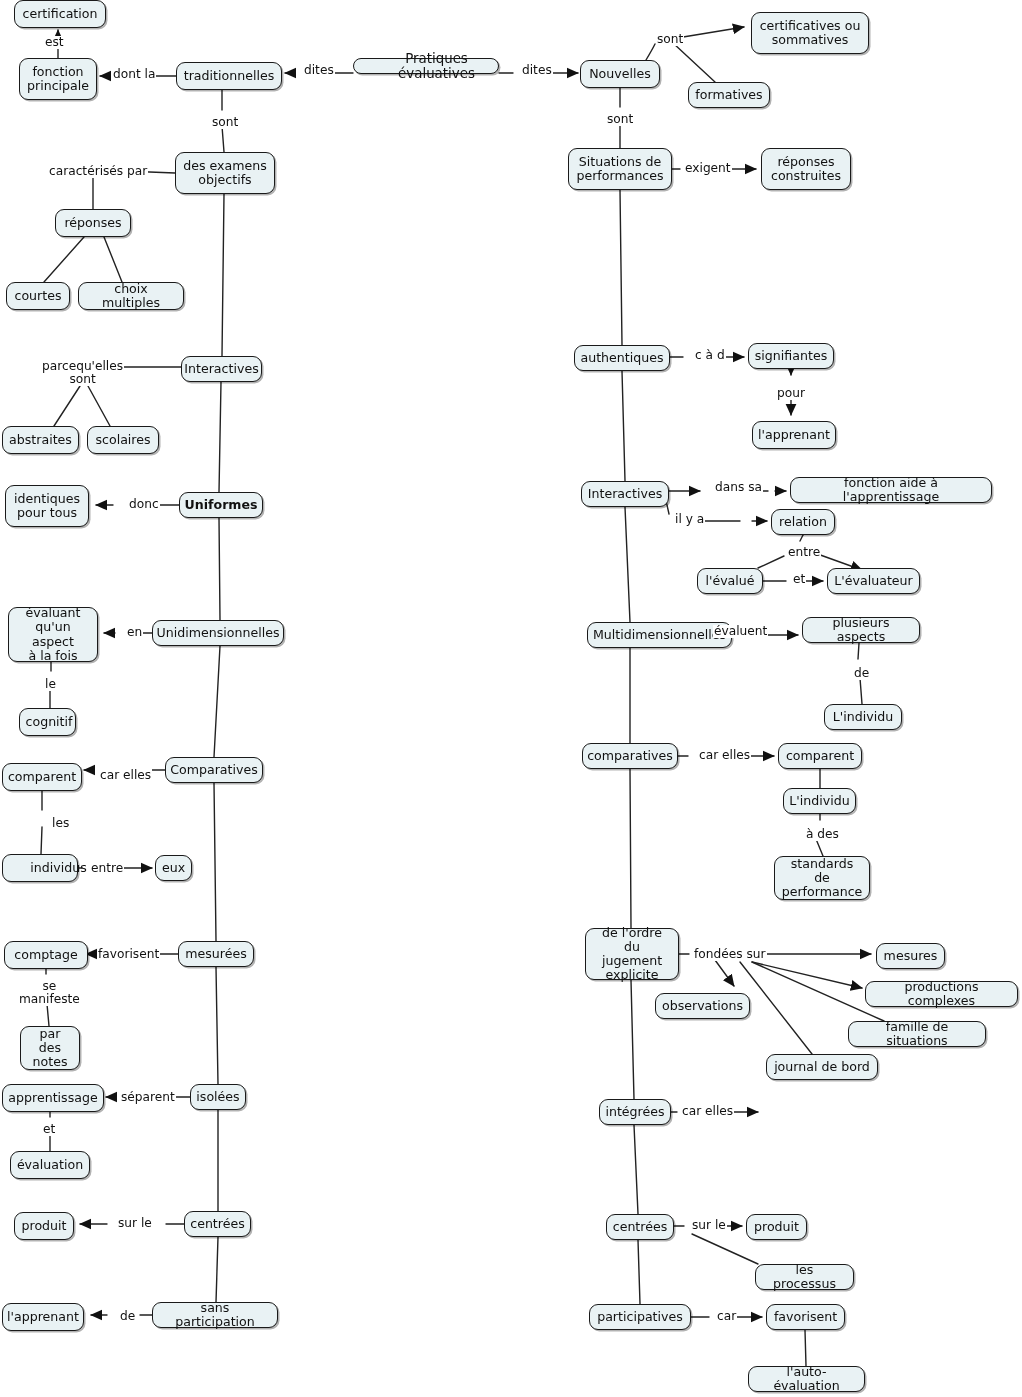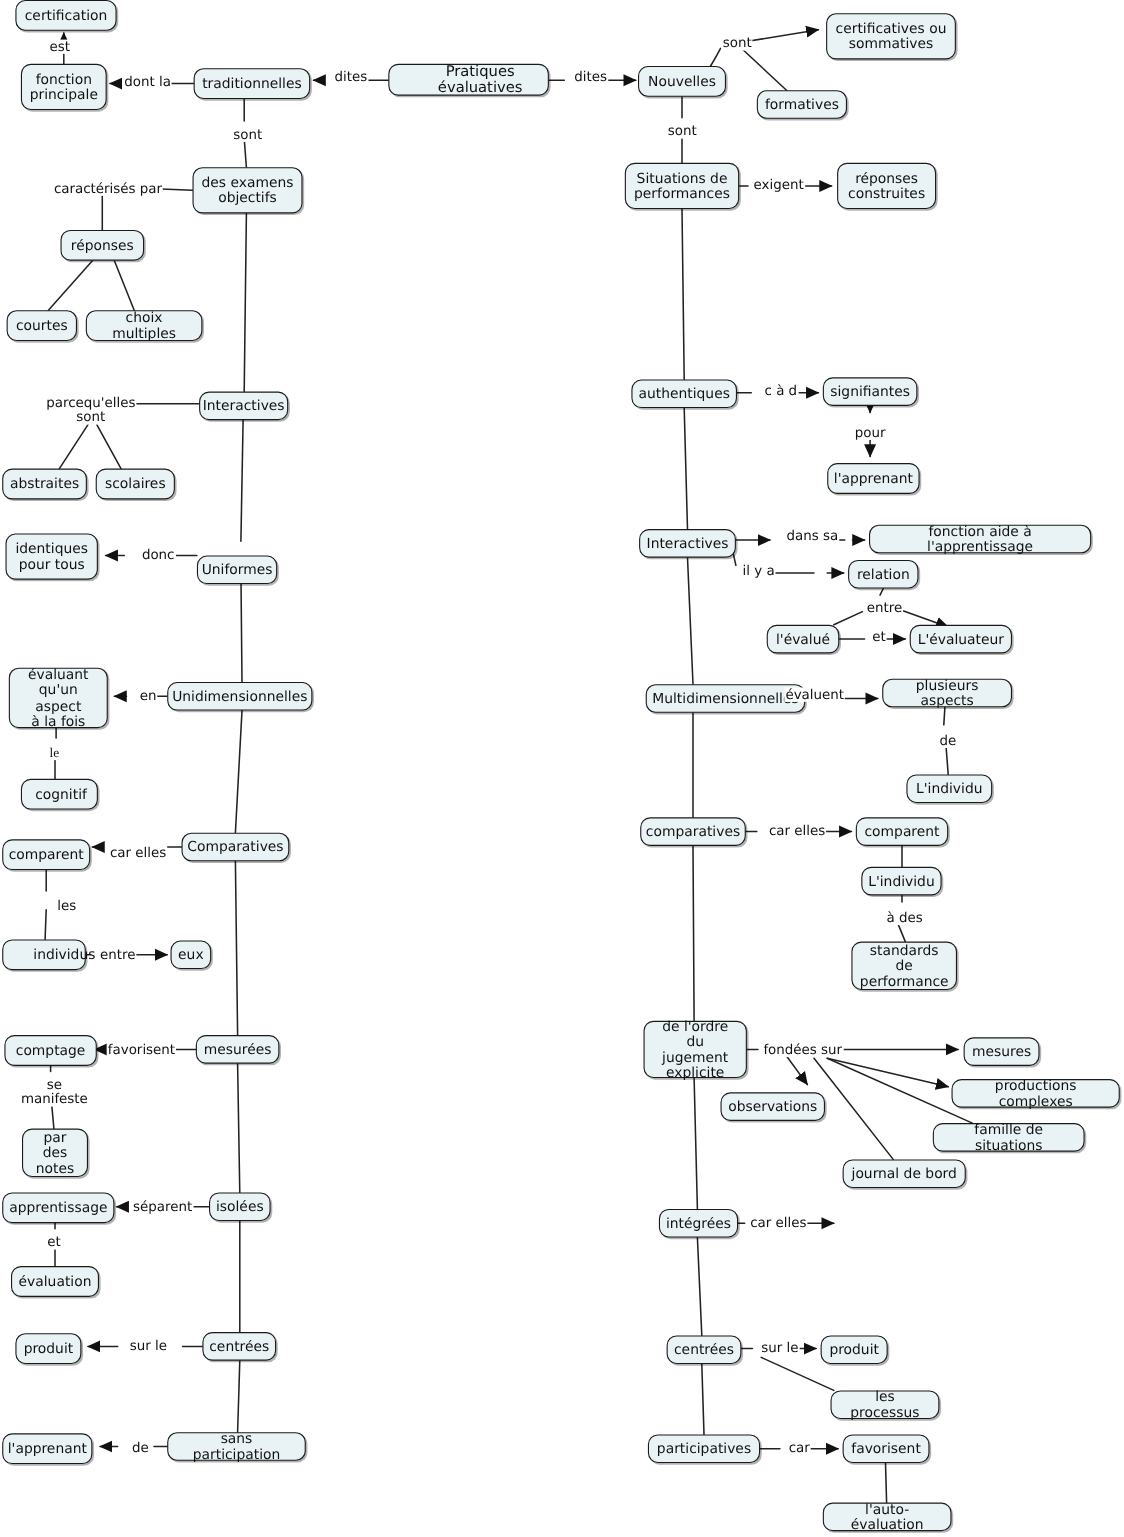--- a/index.html
+++ b/index.html
@@ -220,21 +220,21 @@
       <path d="M733,1317 L762,1317" marker-end="url(#ah)"></path>
 
       <path d="M805,1330 L806,1366"></path>
     </g>
   </svg>
 
   <div class="node" style="left:14px;top:0px;width:92px;height:28px;">certification</div>
   <div class="node" style="left:19px;top:58px;width:78px;height:42px;">fonction
 principale</div>
   <div class="node" style="left:176px;top:62px;width:106px;height:28px;">traditionnelles</div>
-  <div class="node lg" style="left:353px;top:58px;width:146px;height:29px;padding-left:28px;">Pratiques évaluatives</div>
+  <div class="node lg" style="left:353px;top:58px;width:146px;height:16px;padding-left:28px;">Pratiques évaluatives</div>
   <div class="node" style="left:580px;top:60px;width:80px;height:28px;">Nouvelles</div>
   <div class="node" style="left:751px;top:12px;width:118px;height:42px;">certificatives ou
 sommatives</div>
   <div class="node" style="left:688px;top:82px;width:82px;height:26px;">formatives</div>
   <div class="node" style="left:175px;top:152px;width:100px;height:42px;">des examens
 objectifs</div>
   <div class="node" style="left:568px;top:148px;width:104px;height:42px;">Situations de
 performances</div>
   <div class="node" style="left:761px;top:148px;width:90px;height:42px;">réponses
 construites</div>
@@ -242,34 +242,34 @@
   <div class="node" style="left:6px;top:282px;width:64px;height:28px;">courtes</div>
   <div class="node" style="left:78px;top:282px;width:106px;height:28px;">choix multiples</div>
   <div class="node" style="left:181px;top:356px;width:81px;height:26px;">Interactives</div>
   <div class="node" style="left:574px;top:345px;width:96px;height:26px;">authentiques</div>
   <div class="node" style="left:748px;top:343px;width:86px;height:26px;">signifiantes</div>
   <div class="node" style="left:752px;top:421px;width:84px;height:28px;">l'apprenant</div>
   <div class="node" style="left:2px;top:426px;width:77px;height:28px;">abstraites</div>
   <div class="node" style="left:87px;top:426px;width:72px;height:28px;">scolaires</div>
   <div class="node" style="left:5px;top:485px;width:84px;height:42px;">identiques
 pour tous</div>
-  <div class="node" style="left:179px;top:505px;width:73px;height:26px;">Uniformes</div>
+  <div class="node" style="left:179px;top:492px;width:84px;height:26px;font-weight:bold;">Uniformes</div>
   <div class="node" style="left:581px;top:481px;width:88px;height:26px;">Interactives</div>
   <div class="node" style="left:790px;top:477px;width:202px;height:26px;">fonction aide à l'apprentissage</div>
   <div class="node" style="left:771px;top:509px;width:64px;height:26px;">relation</div>
   <div class="node" style="left:697px;top:568px;width:66px;height:26px;">l'évalué</div>
   <div class="node" style="left:827px;top:568px;width:93px;height:26px;">L'évaluateur</div>
   <div class="node" style="left:8px;top:607px;width:90px;height:55px;">évaluant
 qu'un aspect
 à la fois</div>
   <div class="node" style="left:152px;top:620px;width:132px;height:26px;">Unidimensionnelles</div>
   <div class="node" style="left:559px;top:622px;width:145px;height:26px;margin-left:28px;">Multidimensionnelles</div>
   <div class="node" style="left:802px;top:617px;width:118px;height:26px;">plusieurs aspects</div>
   <div class="node" style="left:824px;top:704px;width:78px;height:26px;">L'individu</div>
-  <div class="node" style="left:19px;top:708px;width:70px;height:28px;padding-left:10px;">cognitif</div>
+  <div class="node" style="left:19px;top:708px;width:57px;height:28px;padding-left:10px;">cognitif</div>
   <div class="node" style="left:2px;top:763px;width:80px;height:28px;">comparent</div>
   <div class="node" style="left:165px;top:757px;width:98px;height:26px;">Comparatives</div>
   <div class="node" style="left:582px;top:743px;width:96px;height:26px;">comparatives</div>
   <div class="node" style="left:778px;top:743px;width:84px;height:26px;">comparent</div>
   <div class="node" style="left:783px;top:788px;width:73px;height:26px;">L'individu</div>
   <div class="node" style="left:2px;top:854px;width:76px;height:28px;padding-left:44px;">individus</div>
   <div class="node" style="left:155px;top:855px;width:37px;height:26px;">eux</div>
   <div class="node" style="left:774px;top:856px;width:96px;height:44px;">standards de
 performance</div>
   <div class="node" style="left:4px;top:941px;width:84px;height:28px;">comptage</div>
@@ -312,21 +312,21 @@
 sont</div>
   <div class="edge-label" style="left:694px;top:349px;">c à d</div>
   <div class="edge-label" style="left:776px;top:387px;">pour</div>
   <div class="edge-label" style="left:128px;top:498px;">donc</div>
   <div class="edge-label" style="left:714px;top:481px;">dans sa</div>
   <div class="edge-label" style="left:674px;top:513px;">il y a</div>
   <div class="edge-label" style="left:787px;top:546px;">entre</div>
   <div class="edge-label" style="left:792px;top:573px;">et</div>
   <div class="edge-label" style="left:126px;top:626px;">en</div>
   <div class="edge-label" style="left:713px;top:625px;">évaluent</div>
-  <div class="edge-label" style="left:44px;top:678px;font-family:Liberation Serif, serif;">le</div>
+  <div class="edge-label" style="left:44px;top:678px;">le</div>
   <div class="edge-label" style="left:853px;top:667px;">de</div>
   <div class="edge-label" style="left:99px;top:769px;">car elles</div>
   <div class="edge-label" style="left:698px;top:749px;">car elles</div>
   <div class="edge-label" style="left:51px;top:817px;">les</div>
   <div class="edge-label" style="left:805px;top:828px;">à des</div>
   <div class="edge-label" style="left:90px;top:862px;">entre</div>
   <div class="edge-label" style="left:97px;top:948px;">favorisent</div>
   <div class="edge-label" style="left:693px;top:948px;">fondées sur</div>
   <div class="edge-label" style="left:18px;top:980px;">se
 manifeste</div>

